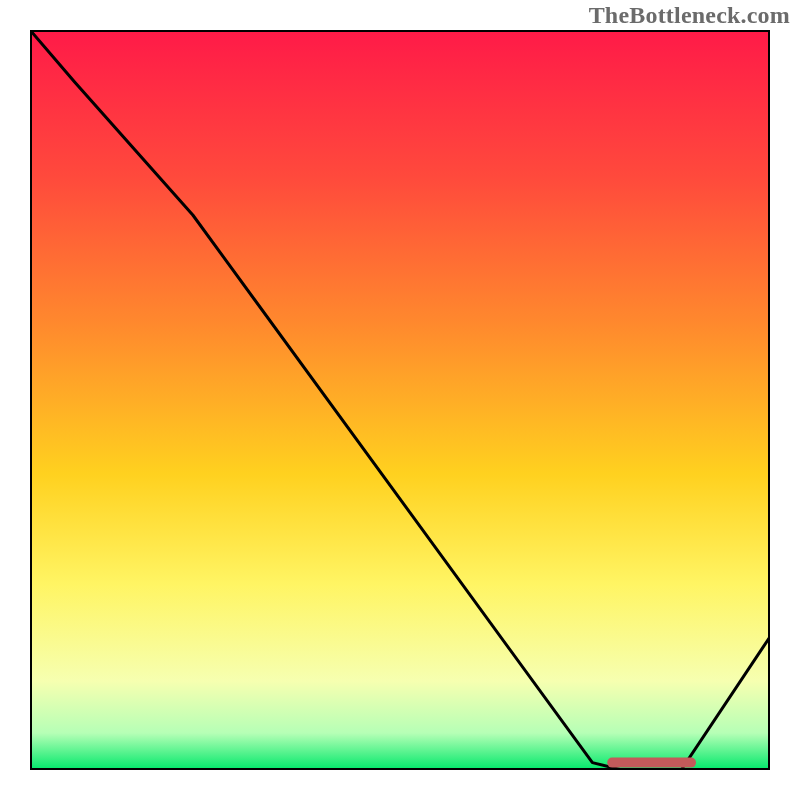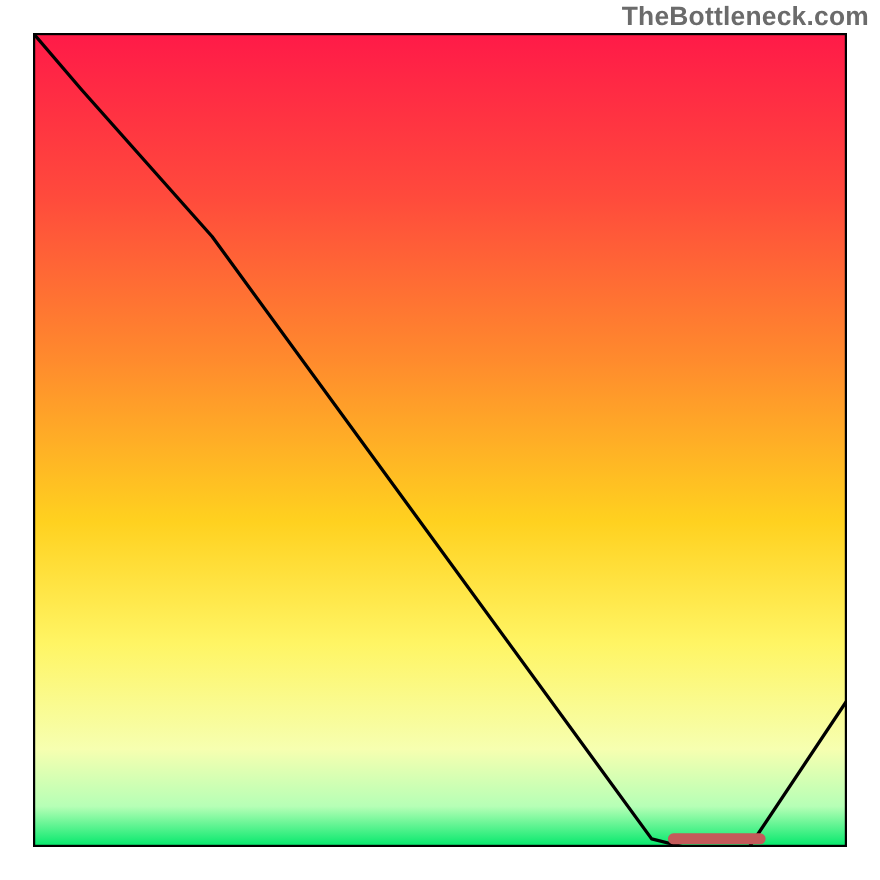--- a/index.html
+++ b/index.html
@@ -8,20 +8,21 @@
     width: 800px;
     height: 800px;
     background: #ffffff;
     font-family: Arial, Helvetica, sans-serif;
     overflow: hidden;
   }
   .wrap {
     position: relative;
     width: 800px;
     height: 584px;
+    font-family: Liberation Serif, serif;
   }
   .watermark {
     position: absolute;
     top: 2px;
     right: 10px;
     font-size: 24px;
     font-weight: 600;
     color: #6b6b6b;
     letter-spacing: 0.2px;
     z-index: 10;

